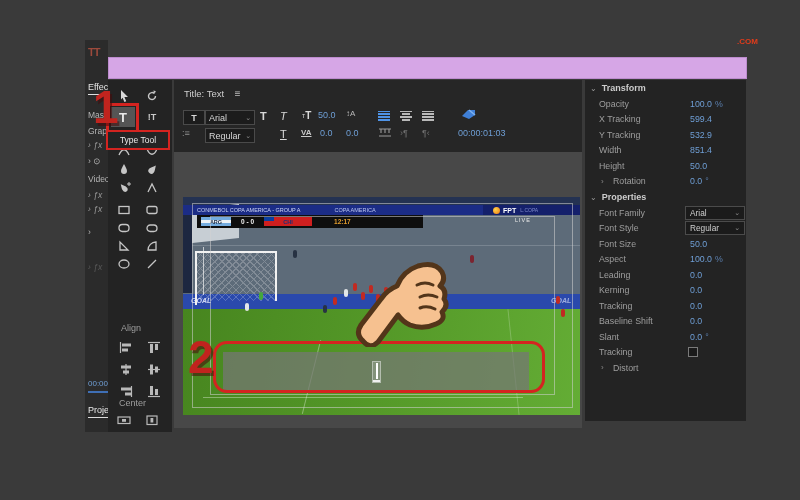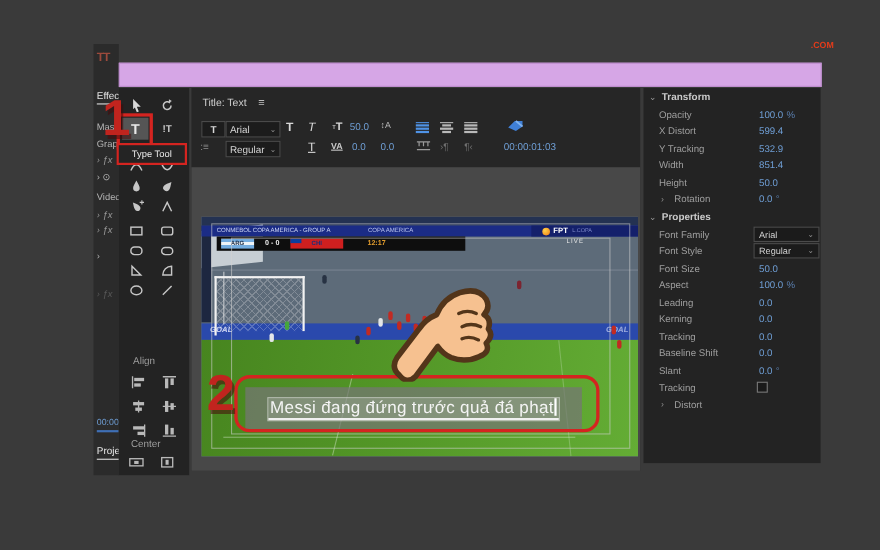--- a/index.html
+++ b/index.html
@@ -442,42 +442,42 @@
         <div class="player p-white" style="left: 209px; top: 99px;"></div>
         <div class="player p-red" style="left: 217px; top: 92px;"></div>
         <div class="player p-red" style="left: 373px; top: 99px;"></div>
         <div class="player p-red" style="left: 378px; top: 112px;"></div>
       </div>
 
     <div class="safe" style="left:9px;top:6px;width:379px;height:203px;"></div>
     <div class="safe" style="left:27px;top:19px;width:343px;height:177px;"></div>
 
     <div class="v" id="caption-bar">
-      <span id="caption-text"><span>Messi đang đứng trước quả đá phạt</span><span class="caret"></span></span>
+      <span id="caption-text"><span class="caret"></span></span>
     </div>
     <div class="v" id="caption-redbox"></div>
 
     <svg class="v" style="left:168px;top:56px;" width="100" height="94" viewBox="0 0 100 94">
       <path d="M12 88 Q4 81 10 72 L30 46 Q36 37 46 33 Q52 18 67 13 Q84 8 91 19 Q95 27 89 33 Q96 37 93 46 Q98 52 91 59 Q95 67 85 71 Q72 77 59 72 Q52 69 47 62 L27 89 Q19 97 12 88 Z" fill="#f6c190" stroke="#53351a" stroke-width="5" stroke-linejoin="round"></path>
       <path d="M66 32 Q74 28 82 32 M69 44 Q77 40 86 44 M69 55 Q76 52 84 56" fill="none" stroke="#53351a" stroke-width="3" stroke-linecap="round"></path>
     </svg>
   </div>
 
   <div class="abs panel" id="props-panel">
     <div id="legacy-sections">
         <div class="sec-header">
           <span class="chev">⌄</span>
           <span>Transform</span>
         </div>
         <div class="prow">
           <span class="plabel">Opacity</span>
           <span class="pval">100.0<span class="punit">%</span></span>
         </div>
         <div class="prow">
-          <span class="plabel">X Distort</span>
+          <span class="plabel">X Tracking</span>
           <span class="pval">599.4</span>
         </div>
         <div class="prow">
           <span class="plabel">Y Tracking</span>
           <span class="pval">532.9</span>
         </div>
         <div class="prow">
           <span class="plabel">Width</span>
           <span class="pval">851.4</span>
         </div>

